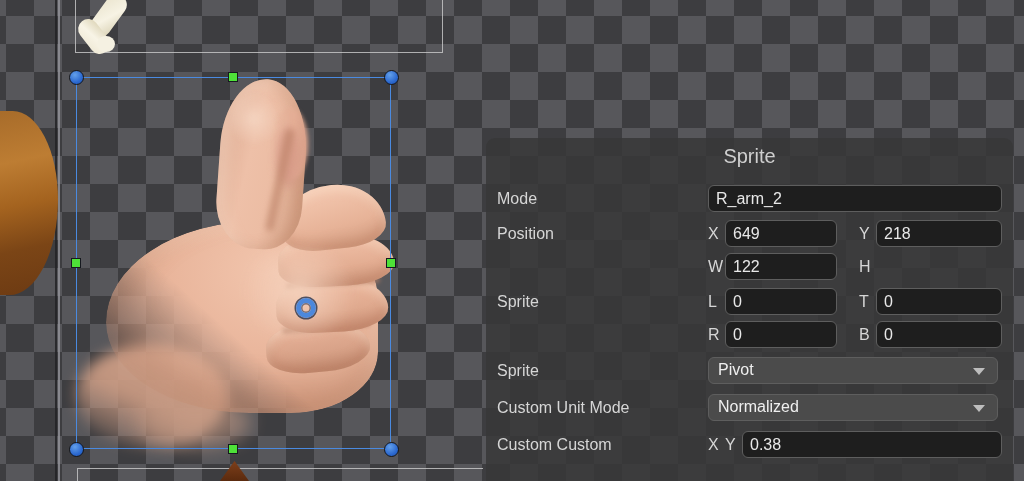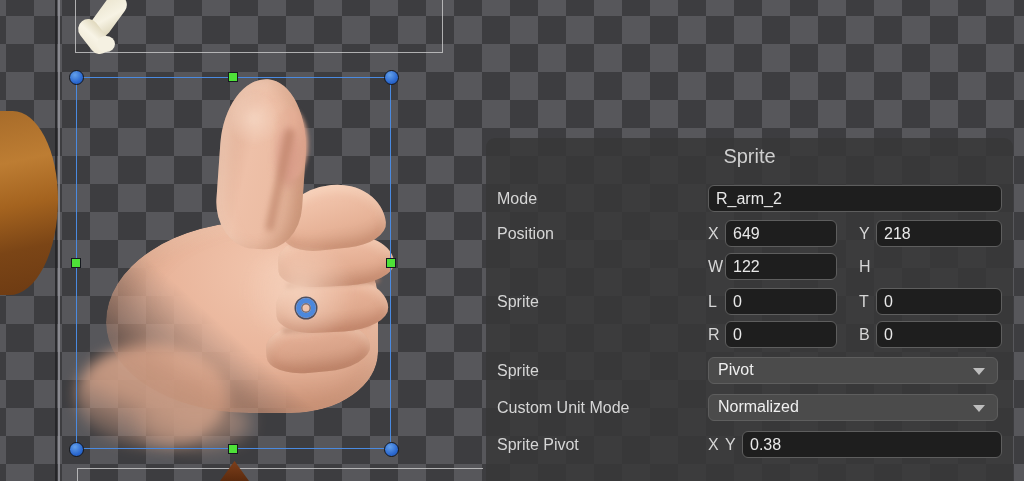--- a/index.html
+++ b/index.html
@@ -271,20 +271,20 @@
 
   <div class="abs prow" style="top:256px">
     <div class="abs plbl">Custom Unit Mode</div>
     <div class="abs dropdown">
       <span>Normalized</span>
       <span class="dd-arrow"></span>
     </div>
   </div>
 
   <div class="abs prow" style="top:293px">
-    <div class="abs plbl">Sprite Pivot</div>
+    <div class="abs plbl">Custom Custom</div>
     <div class="abs pfield">
       <span class="pfx">X</span>
       <span class="pfx">Y</span>
       <input class="txt in-b" value="0.38" style="">
     </div>
   </div>
 </div>
 
 </body></html>

